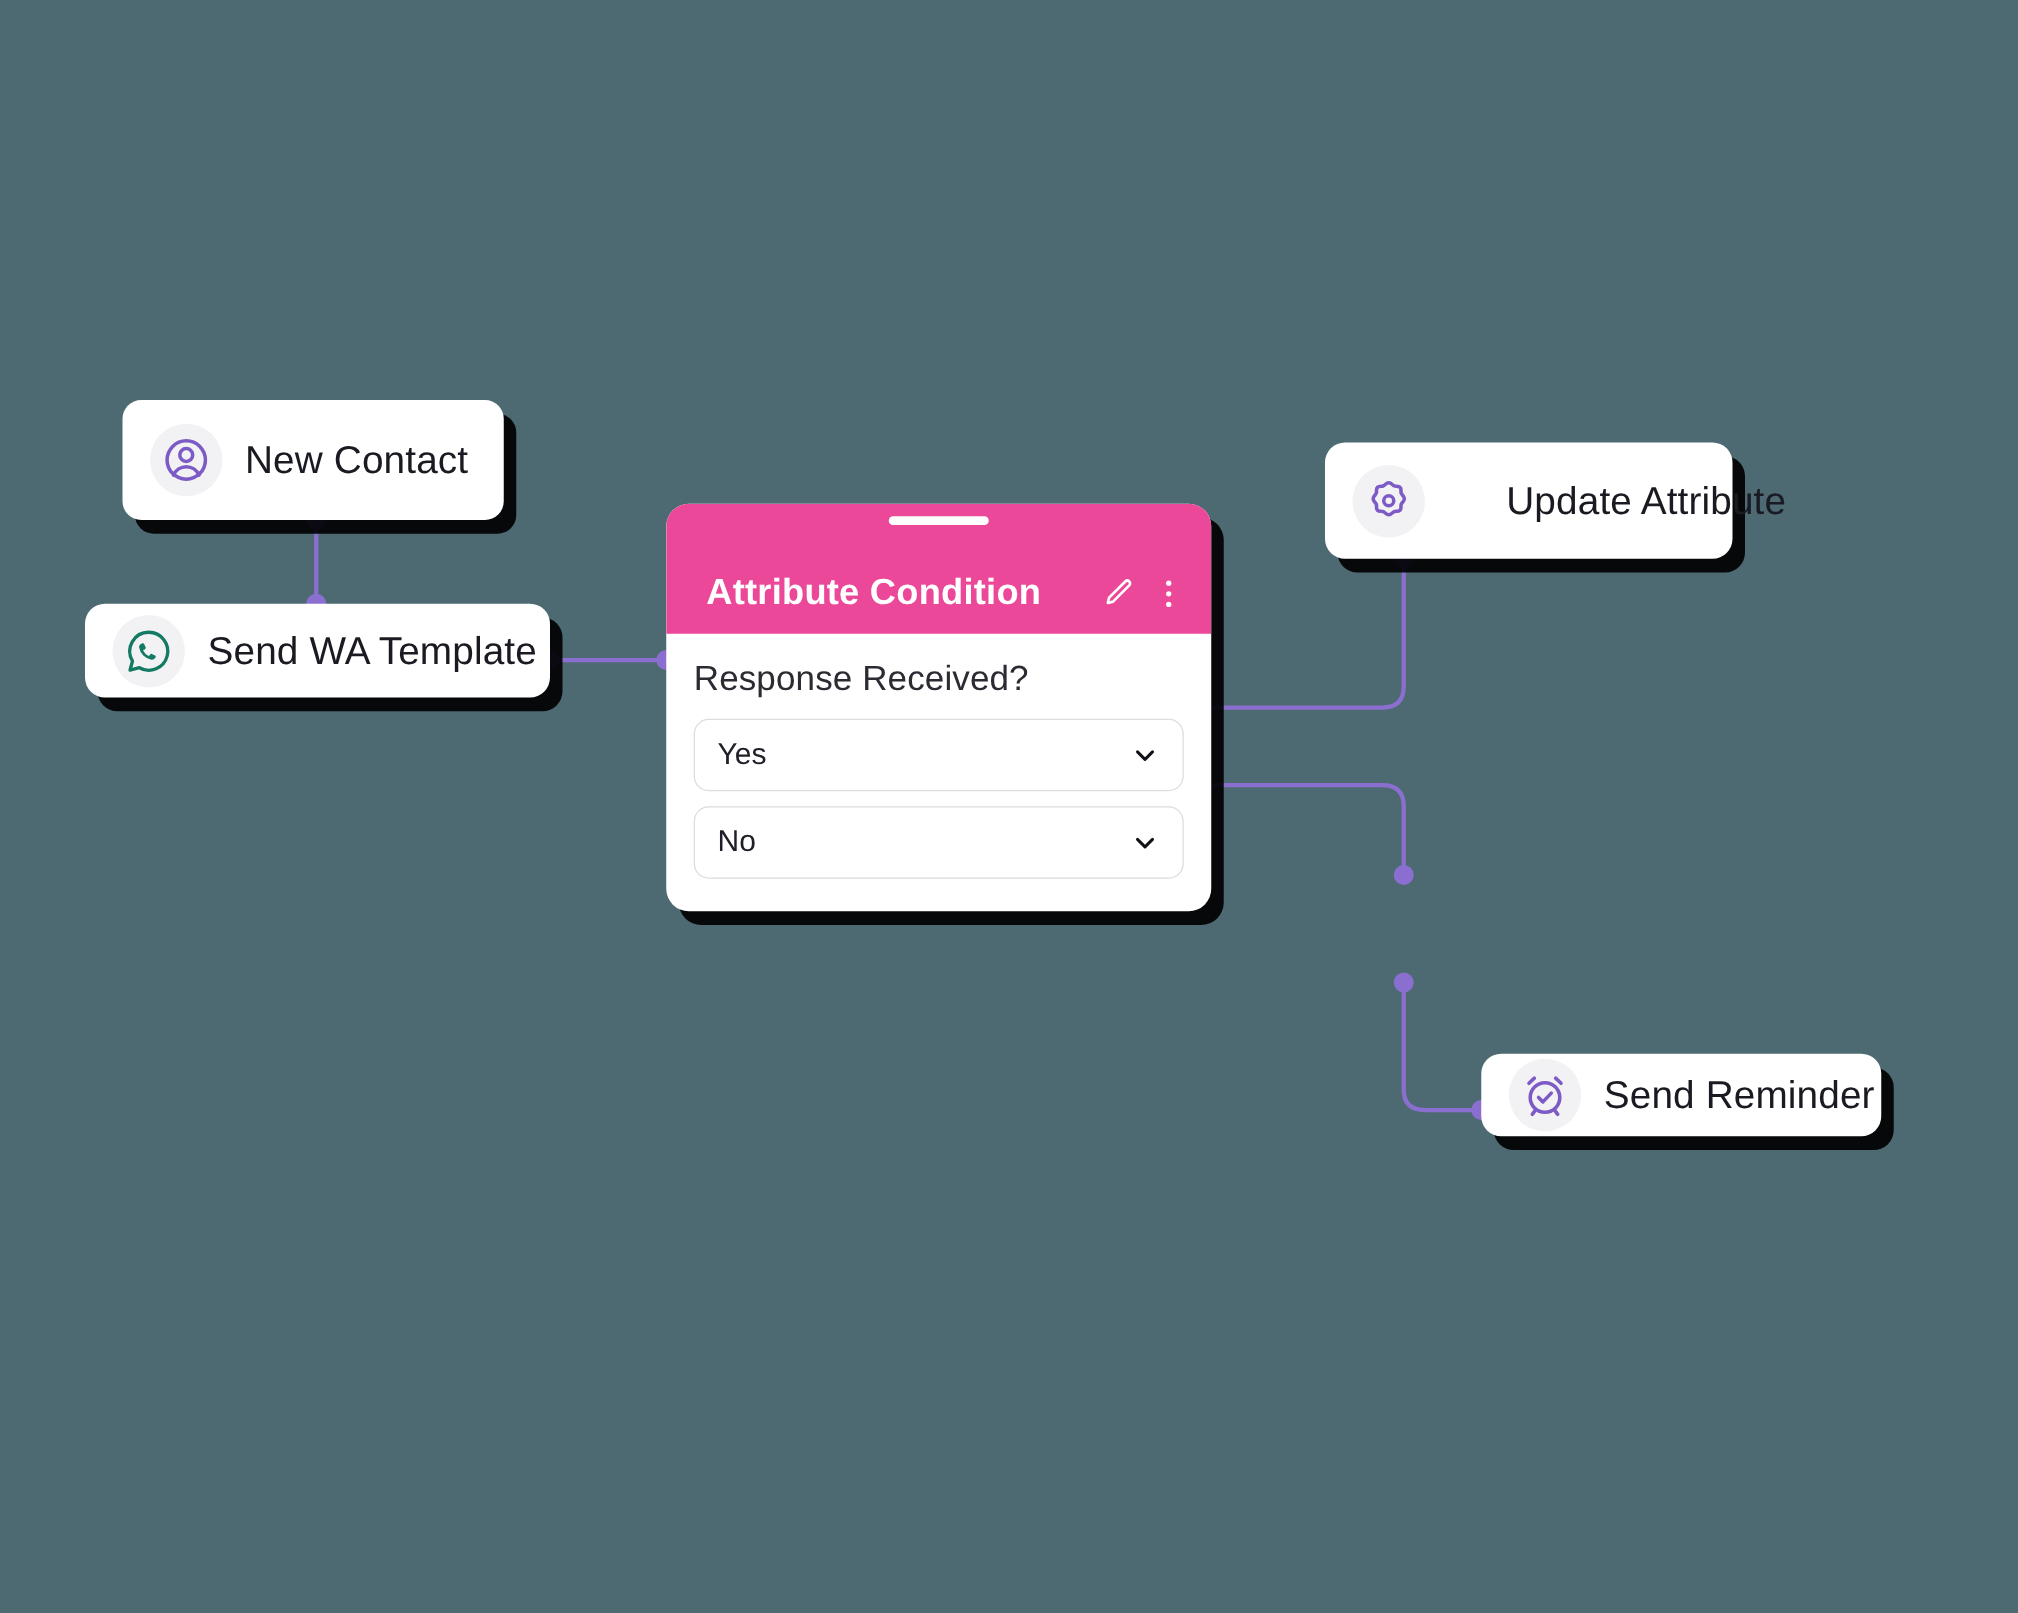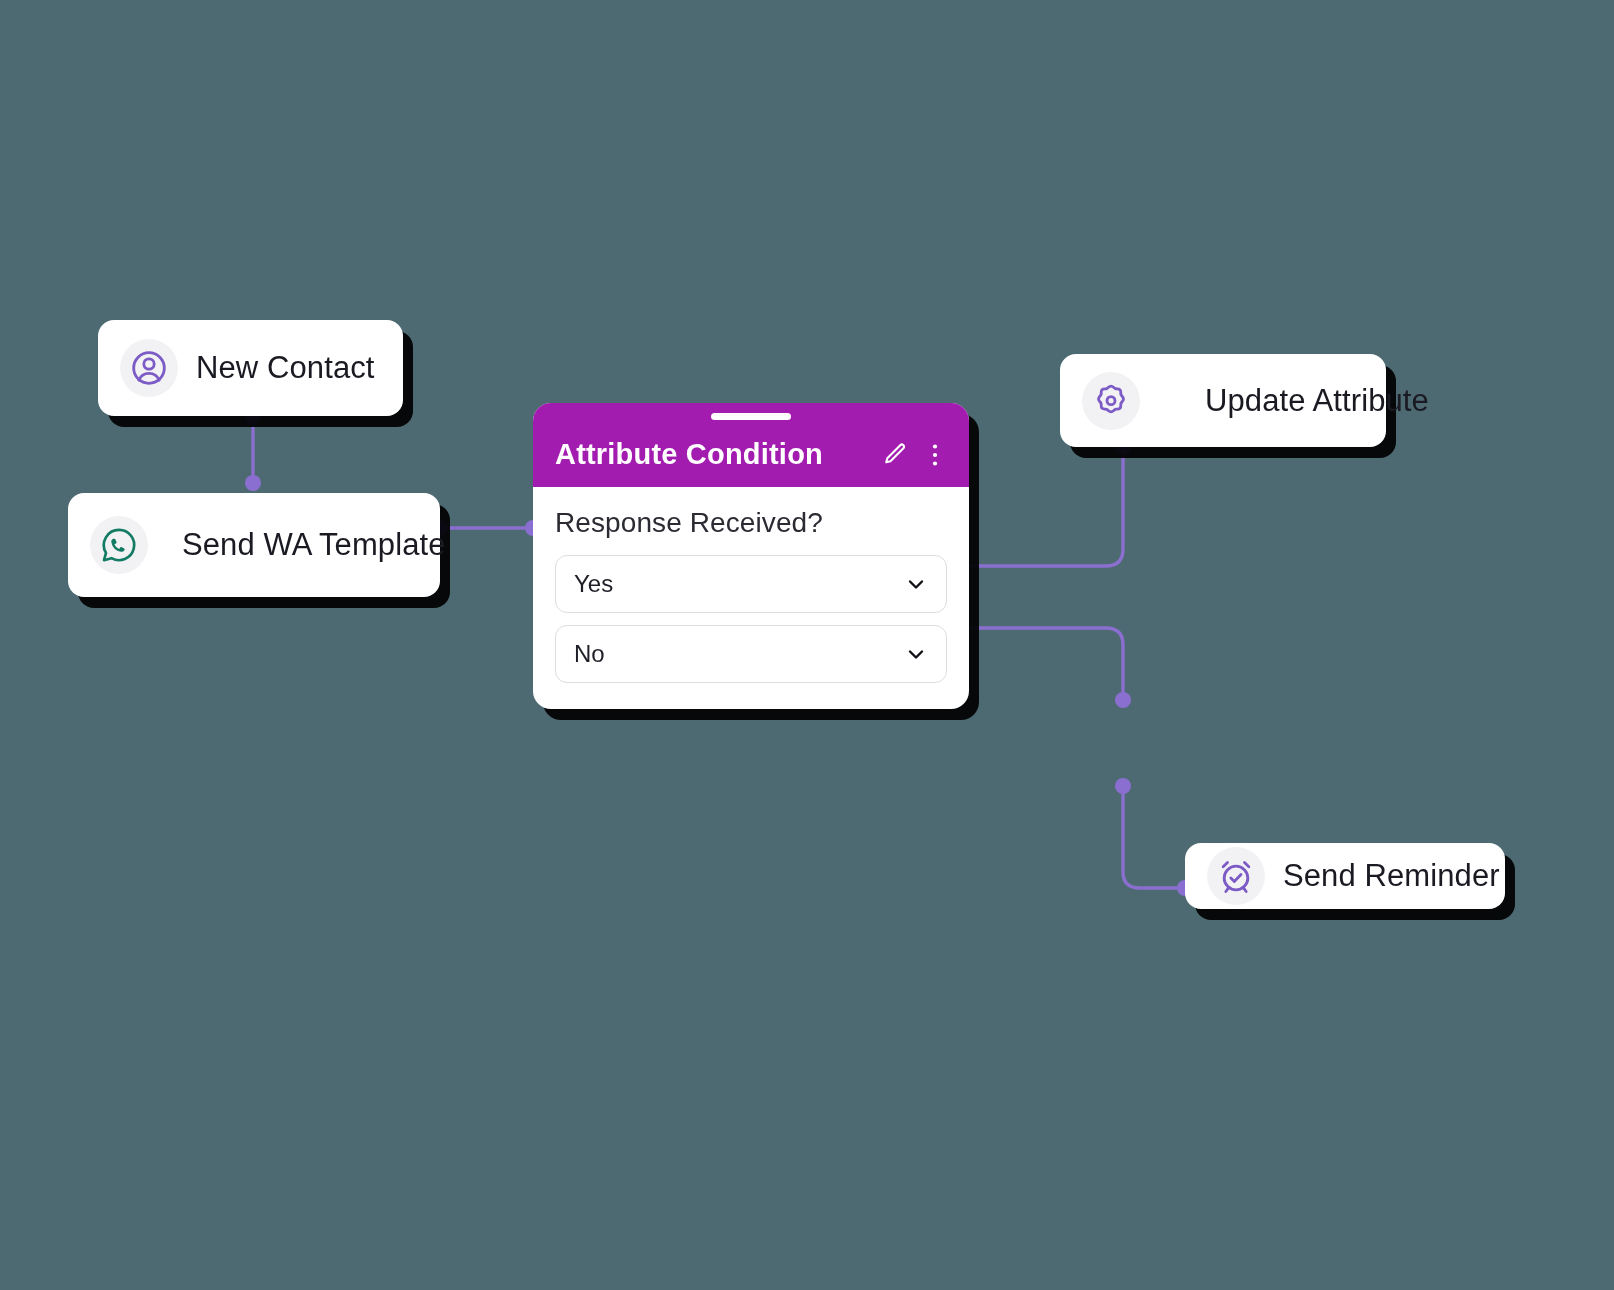--- a/index.html
+++ b/index.html
@@ -60,47 +60,47 @@
 
   .node .node-label {
     font-size: 31px;
     font-weight: 400;
     color: #1a1a22;
     letter-spacing: 0.1px;
     white-space: nowrap;
   }
 
   
-  #node-new-contact    { left: 98px;  top: 320px; width: 305px; height: 96px; }
-  #node-send-wa        { left: 68px;  top: 493px; width: 372px; height: 104px; gap: 16px; }
+  #node-new-contact    { left: 98px;  top: 320px; width: 305px; height: 96px; border-radius: 15px; }
+  #node-send-wa        { left: 68px;  top: 483px; width: 372px; height: 75px; }
   #node-update-attr    { left: 1060px; top: 354px; width: 326px; height: 93px; gap: 47px; }
   #node-delay          { left: 1080px; top: 700px; width: 185px; height: 86px; }
   #node-send-reminder  { left: 1185px; top: 843px; width: 320px; height: 66px; }
 
   
   #card-attribute-condition {
     position: absolute;
     left: 533px;
     top: 403px;
     width: 436px;
     border-radius: 18px;
     background: #ffffff;
     box-shadow: 10px 11px 0 0 rgba(0,0,0,0.92);
     overflow: hidden;
     z-index: 3;
   }
 
   .card-header {
-    background: #a21caf;
-    padding: 18px 22px 16px 22px;
+    background: #ec4899;
+    padding: 18px 22px 16px 32px;
     position: relative;
     display: flex;
     align-items: flex-end;
     justify-content: space-between;
-    height: 84px;
+    height: 104px;
   }
 
   .drag-handle {
     position: absolute;
     top: 10px;
     left: 50%;
     transform: translateX(-50%);
     width: 80px;
     height: 7px;
     border-radius: 4px;

